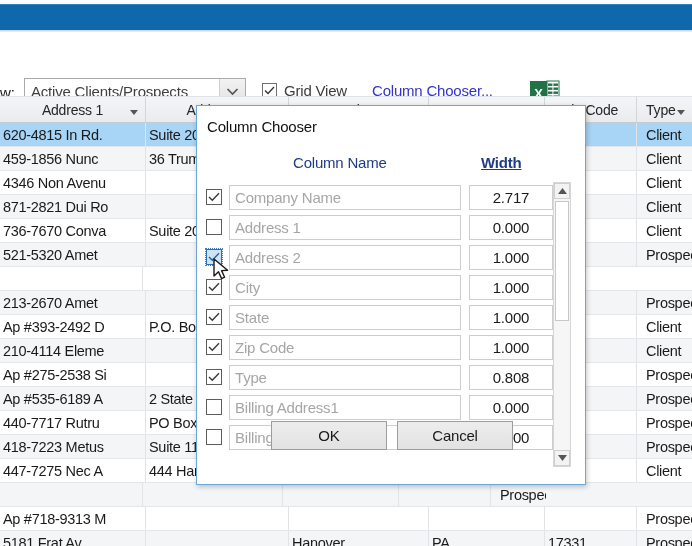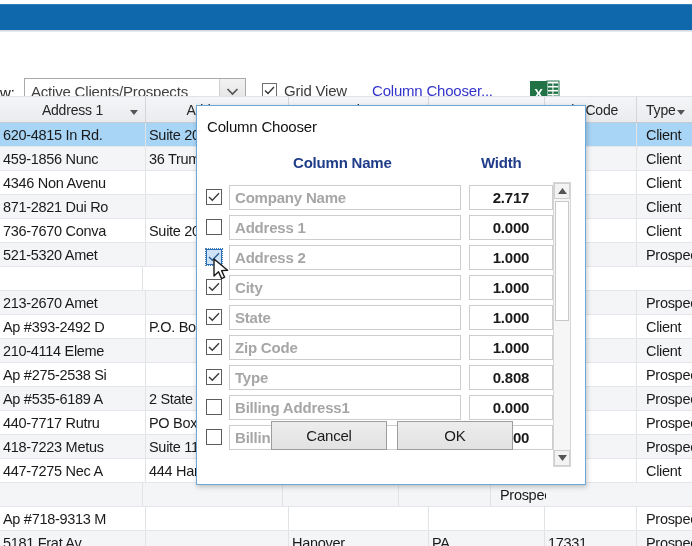--- a/index.html
+++ b/index.html
@@ -183,45 +183,45 @@
   }
   .col-headers {
     position: absolute;
     left: 0; top: 48px;
     width: 390px; height: 22px;
   }
   .hdr-name {
     position: absolute;
     left: 96px; top: 0;
     font-size: 15px;
+    font-weight: normal;
+    color: #1F3C88;
+    letter-spacing: -0.2px;
+  }
+  .hdr-width {
+    position: absolute;
+    left: 284px; top: 0;
+    font-size: 15px;
     font-weight: bold;
     color: #1F3C88;
     letter-spacing: -0.2px;
-  }
-  .hdr-width {
-    position: absolute;
-    left: 284px; top: 0;
-    font-size: 15px;
-    font-weight: bold;
-    color: #1F3C88;
-    letter-spacing: -0.2px;
+    text-decoration: underline;
   }
 
   .list-area {
     position: absolute;
     left: 8px; top: 76px;
     width: 374px; height: 280px;
   }
   .col-row {
     position: relative;
     display: flex;
     align-items: center;
     height: 30px;
     margin-bottom: 0px;
-    font-weight: bold;
   }
   .col-cb-wrap {
     width: 24px;
     display: flex; align-items: center; justify-content: flex-start;
     padding-left: 1px;
     position: relative;
   }
   .col-cb {
     width: 16px; height: 16px;
     border: 1px solid #5c5c5c;
@@ -642,22 +642,22 @@
       </div>
       <div class="sb-thumb"></div>
       <div class="sb-arrow down">
         <svg width="9" height="6" viewBox="0 0 9 6">
             <path d="M0 0 L9 0 L4.5 6 Z" fill="#555"></path>
           </svg>
       </div>
     </div>
 
     <div class="dlg-buttons">
+      <div class="dlg-btn">OK</div>
       <div class="dlg-btn">Cancel</div>
-      <div class="dlg-btn">OK</div>
     </div>
   </div>
 
   <div class="cursor-arrow">
     <svg width="20" height="26" viewBox="0 0 20 26">
       <path d="M1 1 L1 18 L5.5 13.8 L8.6 20.6 L11.6 19.2 L8.6 12.6 L14.6 12.3 Z" fill="#ffffff" stroke="#1a1a1a" stroke-width="1.4" stroke-linejoin="round"></path>
     </svg>
   </div>
 
 </div>

